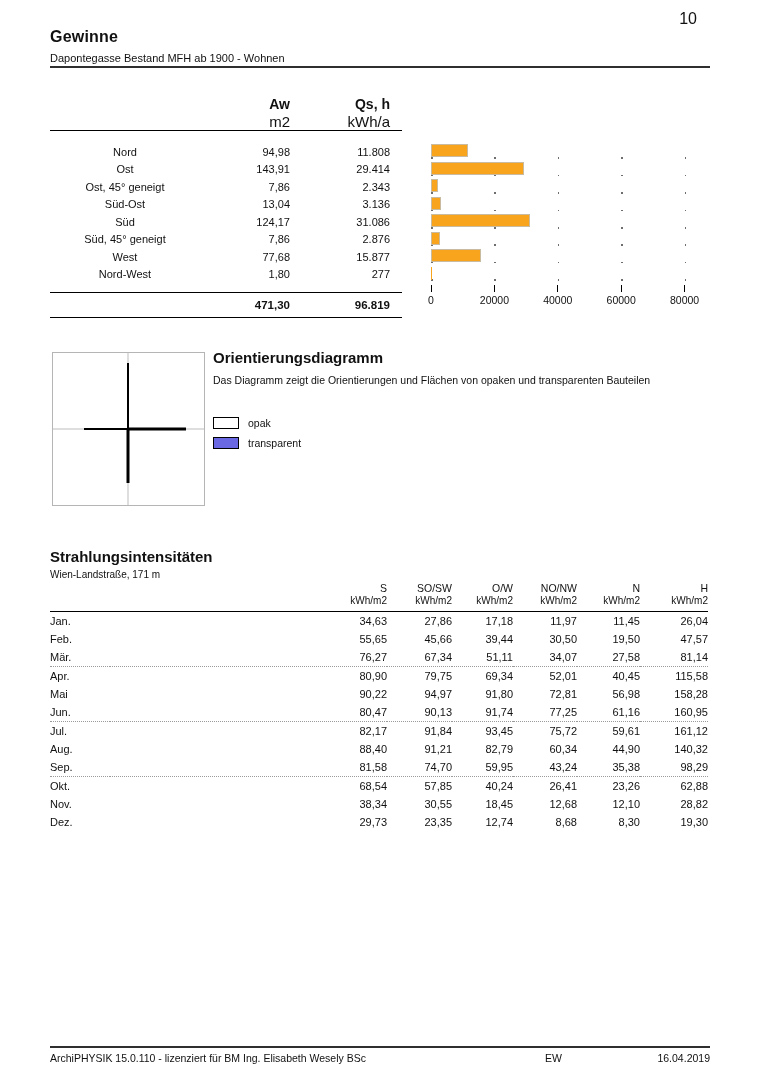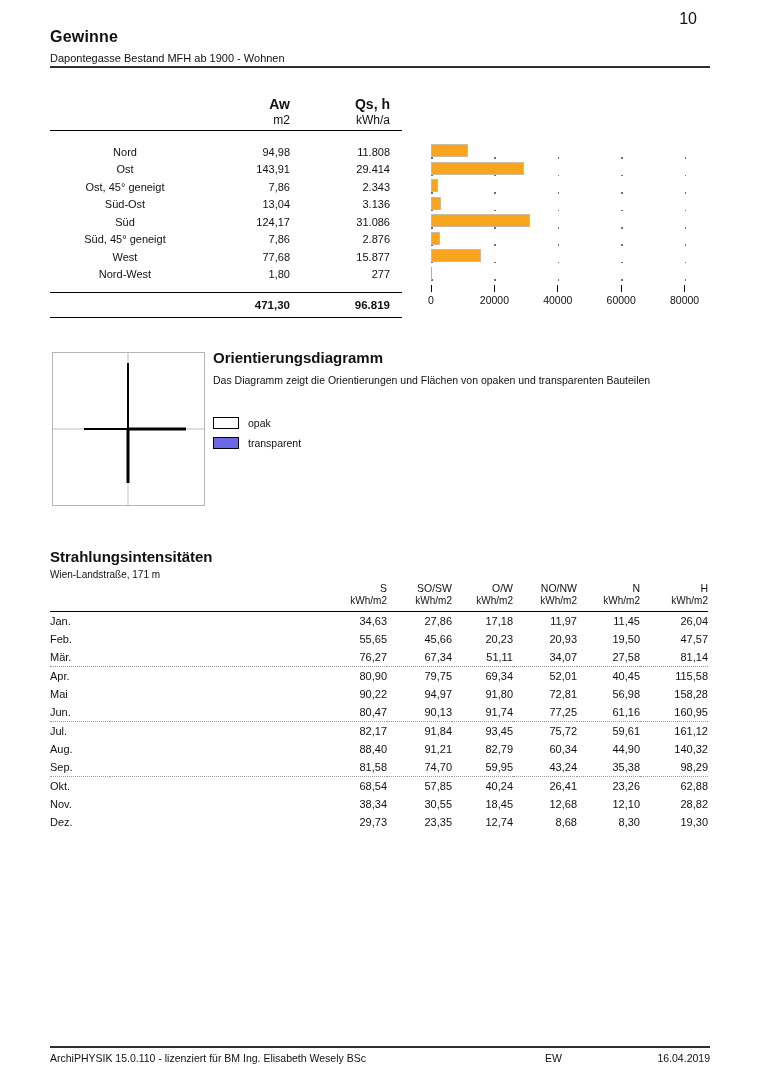--- a/index.html
+++ b/index.html
@@ -15,21 +15,21 @@
   .rule-heavy{left:50px;width:660px;border-top:2px solid #2f2f2f;height:0;}
   .header-rule{top:66px;}
   
   .gains-table{top:95px;left:50px;width:340px;border-collapse:collapse;table-layout:fixed;}
   .gains-table td,.gains-table th{padding:0;font-weight:normal;vertical-align:middle;}
   .gains-table .c-label{width:150px;text-align:center;}
   .gains-table .c-aw{width:90px;text-align:right;}
   .gains-table .c-qs{width:100px;text-align:right;}
   .gains-table td.c-qs,.gains-table th.c-qs{padding-right:12px;}
   .gains-table thead .hdr td{font-weight:bold;font-size:14px;height:18px;}
-  .gains-table thead .units td{font-size:12px;height:17px;vertical-align:top;border-bottom:1.5px solid #000;}
+  .gains-table thead .units td{font-size:15px;height:17px;vertical-align:top;border-bottom:1.5px solid #000;}
   .gains-table .spacer td{height:12px;border:none;}
   .gains-table tbody td{font-size:11px;height:17.5px;}
   .gains-table tfoot .spacer2 td{height:9px;}
   .gains-table tfoot .total td{font-weight:bold;font-size:11.5px;height:24px;
      border-top:1.5px solid #000;border-bottom:1.5px solid #000;}
   
   .bar-chart{top:142px;left:431px;width:300px;height:172px;}
   .chart-gridline{position:absolute;width:1.5px;}
   .chart-bar-row{position:relative;height:17.5px;}
   .chart-bar{position:absolute;top:2px;left:0;height:13px;box-sizing:border-box;border:1px solid #c9bba0;}
@@ -243,22 +243,22 @@
         <td class="num">27,86</td>
         <td class="num">17,18</td>
         <td class="num">11,97</td>
         <td class="num">11,45</td>
         <td class="num">26,04</td>
       </tr>
       <tr>
         <td>Feb.</td>
         <td class="num">55,65</td>
         <td class="num">45,66</td>
-        <td class="num">20,23</td>
-        <td class="num">20,93</td>
+        <td class="num">39,44</td>
+        <td class="num">30,50</td>
         <td class="num">19,50</td>
         <td class="num">47,57</td>
       </tr>
       <tr class="group-end">
         <td>Mär.</td>
         <td class="num">76,27</td>
         <td class="num">67,34</td>
         <td class="num">51,11</td>
         <td class="num">34,07</td>
         <td class="num">27,58</td>

